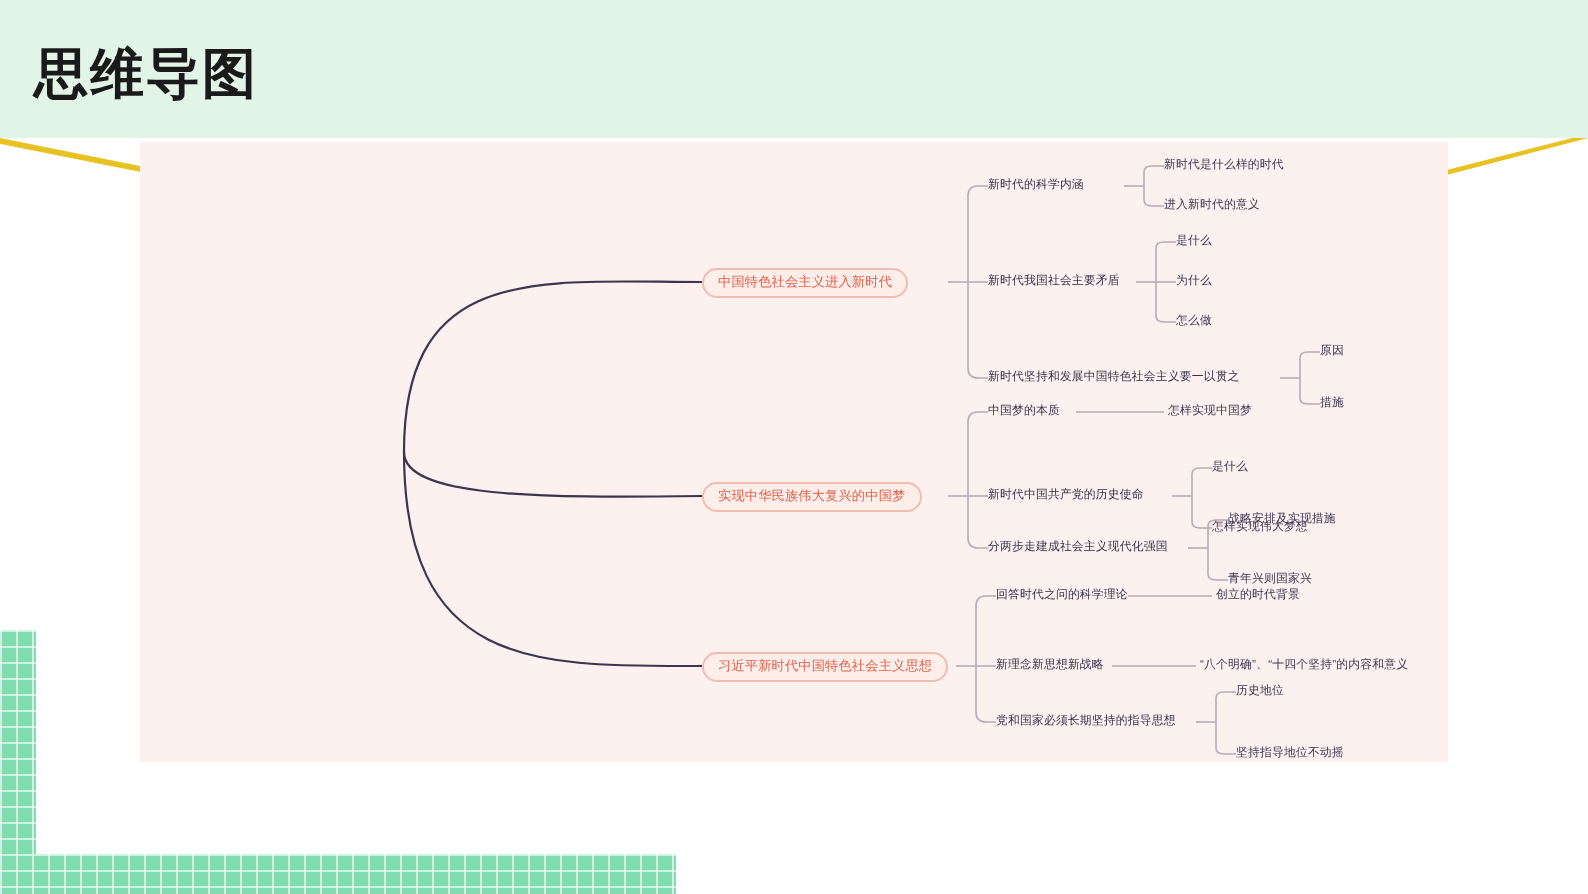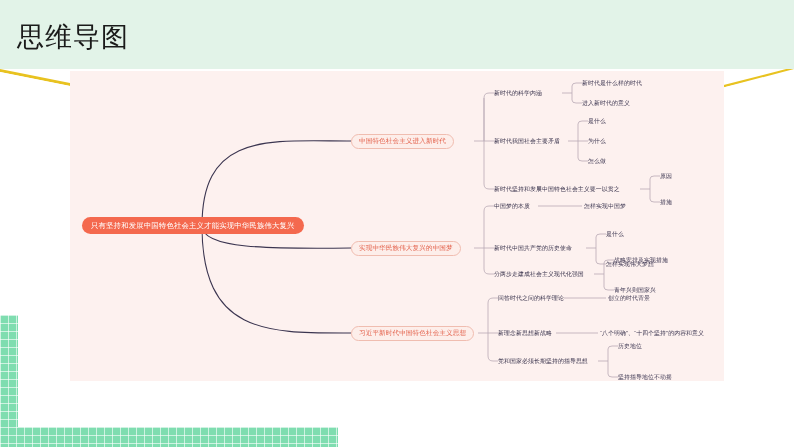--- a/index.html
+++ b/index.html
@@ -30,21 +30,21 @@
     overflow: hidden;
     pointer-events: none;
   }
   .header-title {
     position: absolute;
     left: 17px; top: 20px;
     font-size: 27px;
     line-height: 34px;
     color: #1a1a1a;
     letter-spacing: 1px;
-    font-weight: 400;
+    font-weight: 700;
     white-space: nowrap;
   }
 
   
   .grid-deco {
     position: absolute;
     background-color: #7fddb0;
     background-image:
       linear-gradient(to right, rgba(255,255,255,.62) 1px, transparent 1px),
       linear-gradient(to bottom, rgba(255,255,255,.62) 1px, transparent 1px);
@@ -191,21 +191,20 @@
 
         <path d="M486,262 L528,262"></path>
 
         <path d="M528,290 L538,290"></path>
         <path d="M538,290 L538,278 M538,290 L538,303"></path>
         <path d="M538,278 q0,-3 4,-3 L548,275"></path>
         <path d="M538,303 q0,3 4,3 L548,306"></path>
       </g>
     </svg>
 
-    <div class="node node-root">只有坚持和发展中国特色社会主义才能实现中华民族伟大复兴</div>
 
     <div class="node node-branch node-b1">中国特色社会主义进入新时代</div>
     <div class="node node-branch node-b2">实现中华民族伟大复兴的中国梦</div>
     <div class="node node-branch node-b3">习近平新时代中国特色社会主义思想</div>
 
     <div class="leaf leaf-l2" style="left:424px; top:18px;">新时代的科学内涵</div>
     <div class="leaf leaf-l2" style="left:424px; top:66px;">新时代我国社会主要矛盾</div>
     <div class="leaf leaf-l2" style="left:424px; top:114px;">新时代坚持和发展中国特色社会主义要一以贯之</div>
 
     <div class="leaf leaf-l3" style="left:512px; top:8px;">新时代是什么样的时代</div>

